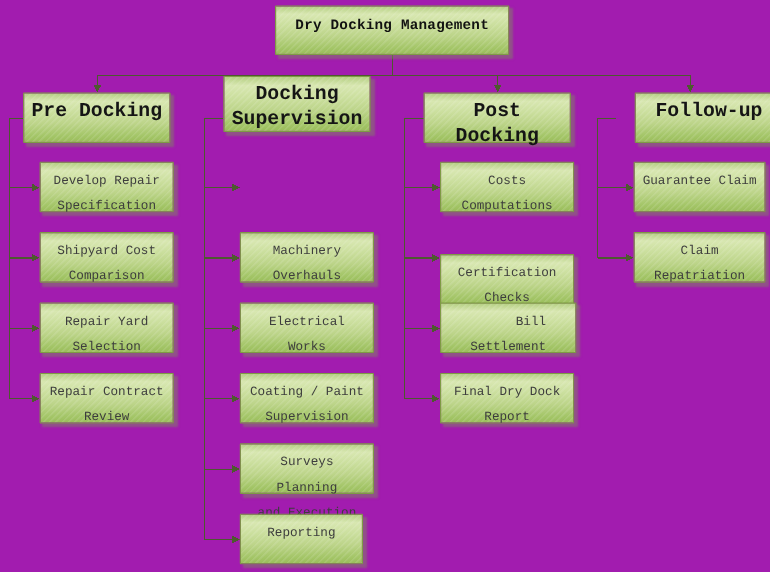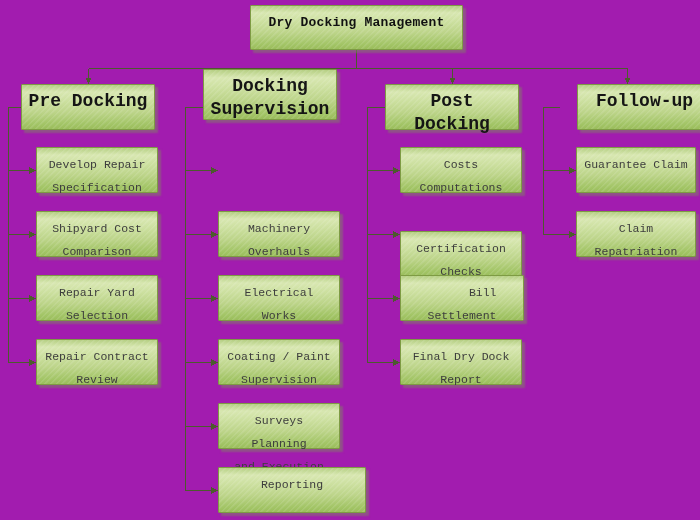--- a/index.html
+++ b/index.html
@@ -98,21 +98,21 @@
 Review</div>
 
   <div class="box node" style="left:218px; top:211px; width:122px; height:46px;">Machinery
 Overhauls</div>
   <div class="box node" style="left:218px; top:275px; width:122px; height:46px;">Electrical
 Works</div>
   <div class="box node" style="left:218px; top:339px; width:122px; height:46px;">Coating / Paint
 Supervision</div>
   <div class="box node" style="left:218px; top:403px; width:122px; height:46px;">Surveys Planning
 and Execution</div>
-  <div class="box node" style="left:218px; top:467px; width:148px; height:46px;text-align:center;">Reporting</div>
+  <div class="box node" style="left:218px; top:467px; width:112px; height:46px;text-align:center;">Reporting</div>
 
   <div class="box node" style="left:400px; top:147px; width:122px; height:46px;">Costs
 Computations</div>
   <div class="box node" style="left:400px; top:211px; width:122px; height:46px;margin-top:20px;">Certification
 Checks</div>
   <div class="box node" style="left:400px; top:275px; width:124px; height:46px;text-align:right;">Bill
 Settlement</div>
   <div class="box node" style="left:400px; top:339px; width:122px; height:46px;">Final Dry Dock
 Report</div>
 

